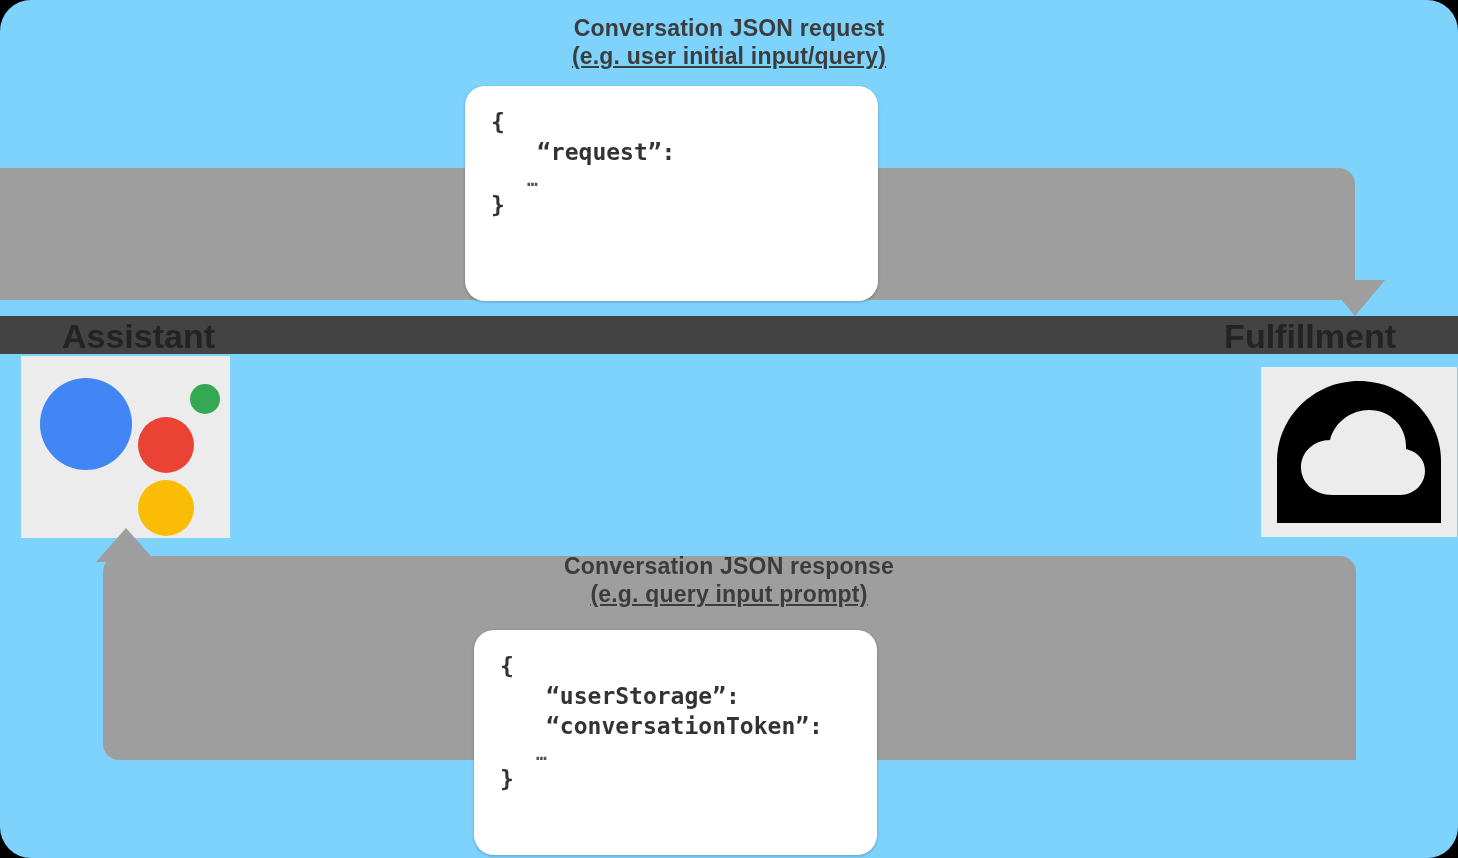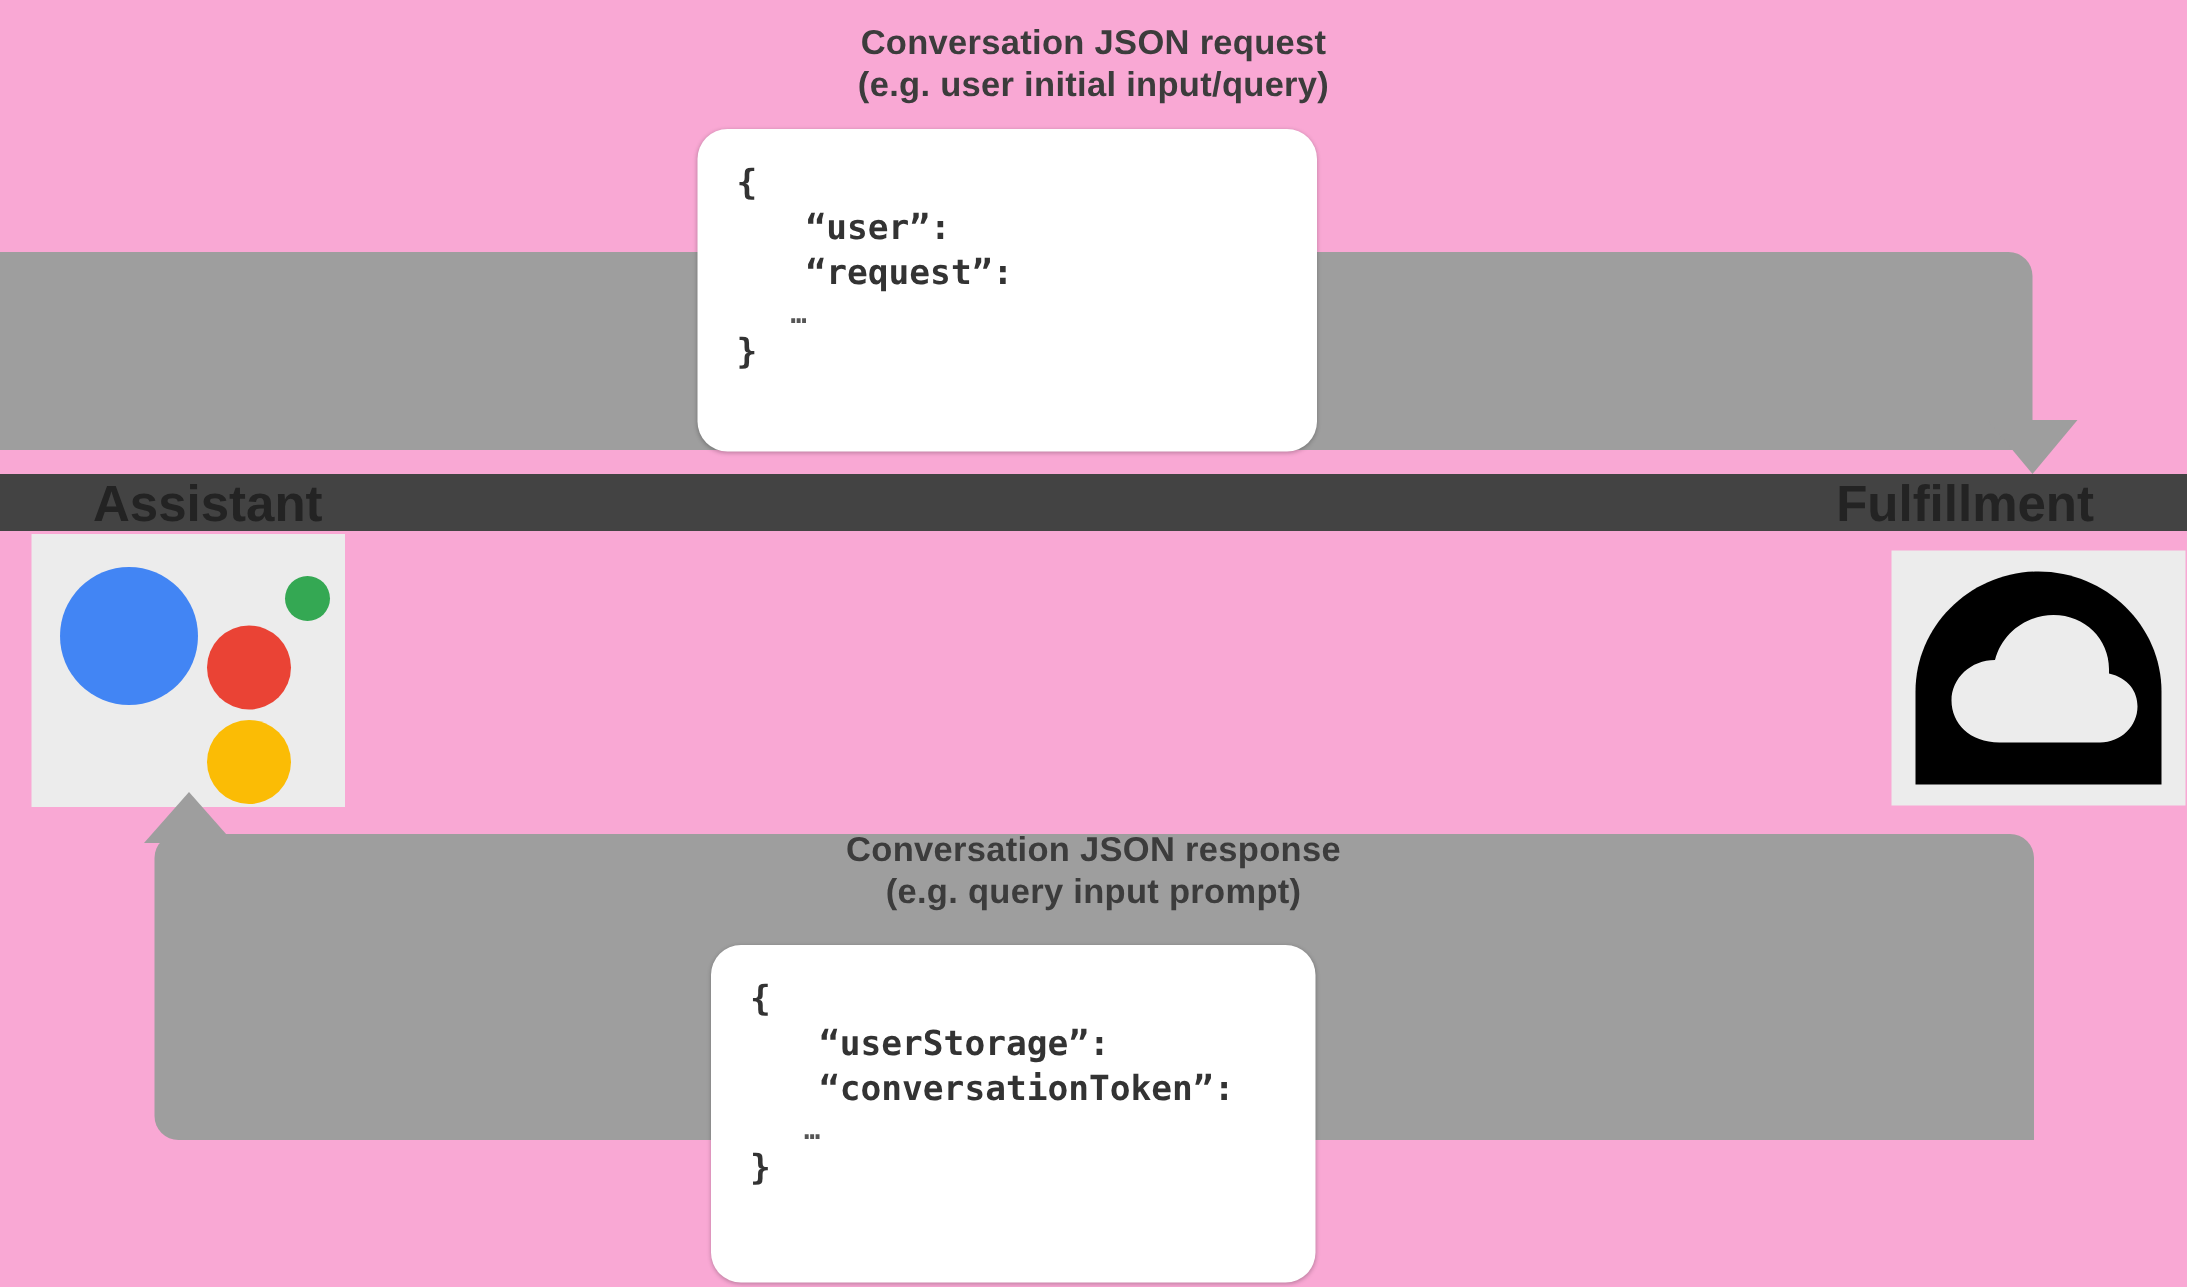--- a/index.html
+++ b/index.html
@@ -4,37 +4,38 @@
 <style>
   html, body {
     margin: 0;
     padding: 0;
     background: #000000;
   }
   .stage {
     position: relative;
     width: 1458px;
     height: 858px;
-    background: #f9a8d4;
+    background: #7dd3fc;
     overflow: hidden;
     font-family: "Liberation Sans", sans-serif;
+    border-radius: 31px;
   }
 
   
   .caption {
     position: absolute;
     text-align: center;
     color: #3c3c3c;
     font-weight: bold;
     letter-spacing: 0.2px;
     line-height: 1.22;
     white-space: nowrap;
   }
   .caption .line1 { font-size: 23px; display: block; }
-  .caption .line2 { font-size: 23px; display: block; }
+  .caption .line2 { font-size: 23px; display: block; text-decoration: underline; }
 
   #top-caption {
     left: 0; right: 0; top: 14px;
   }
   #bottom-caption {
     left: 0; right: 0; top: 552px;
   }
 
   
   .arrow-band {
@@ -175,21 +176,20 @@
   <div class="arrow-band" id="arrow-top-body"></div>
   <div id="arrow-top-head"></div>
 
   <div class="caption" id="top-caption">
     <span class="line1">Conversation JSON request</span>
     <span class="line2">(e.g. user initial input/query)</span>
   </div>
 
   <div class="json-card" id="json-top">
     <span class="json-line">{</span>
-    <span class="json-line json-indent">“user”:</span>
     <span class="json-line json-indent">“request”:</span>
     <span class="json-line json-ellipsis">…</span>
     <span class="json-line">}</span>
   </div>
 
   <div id="middle-band"></div>
   <div class="band-label" id="label-assistant">Assistant</div>
   <div class="band-label" id="label-fulfillment">Fulfillment</div>
 
   <div class="tile" id="assistant-tile">

